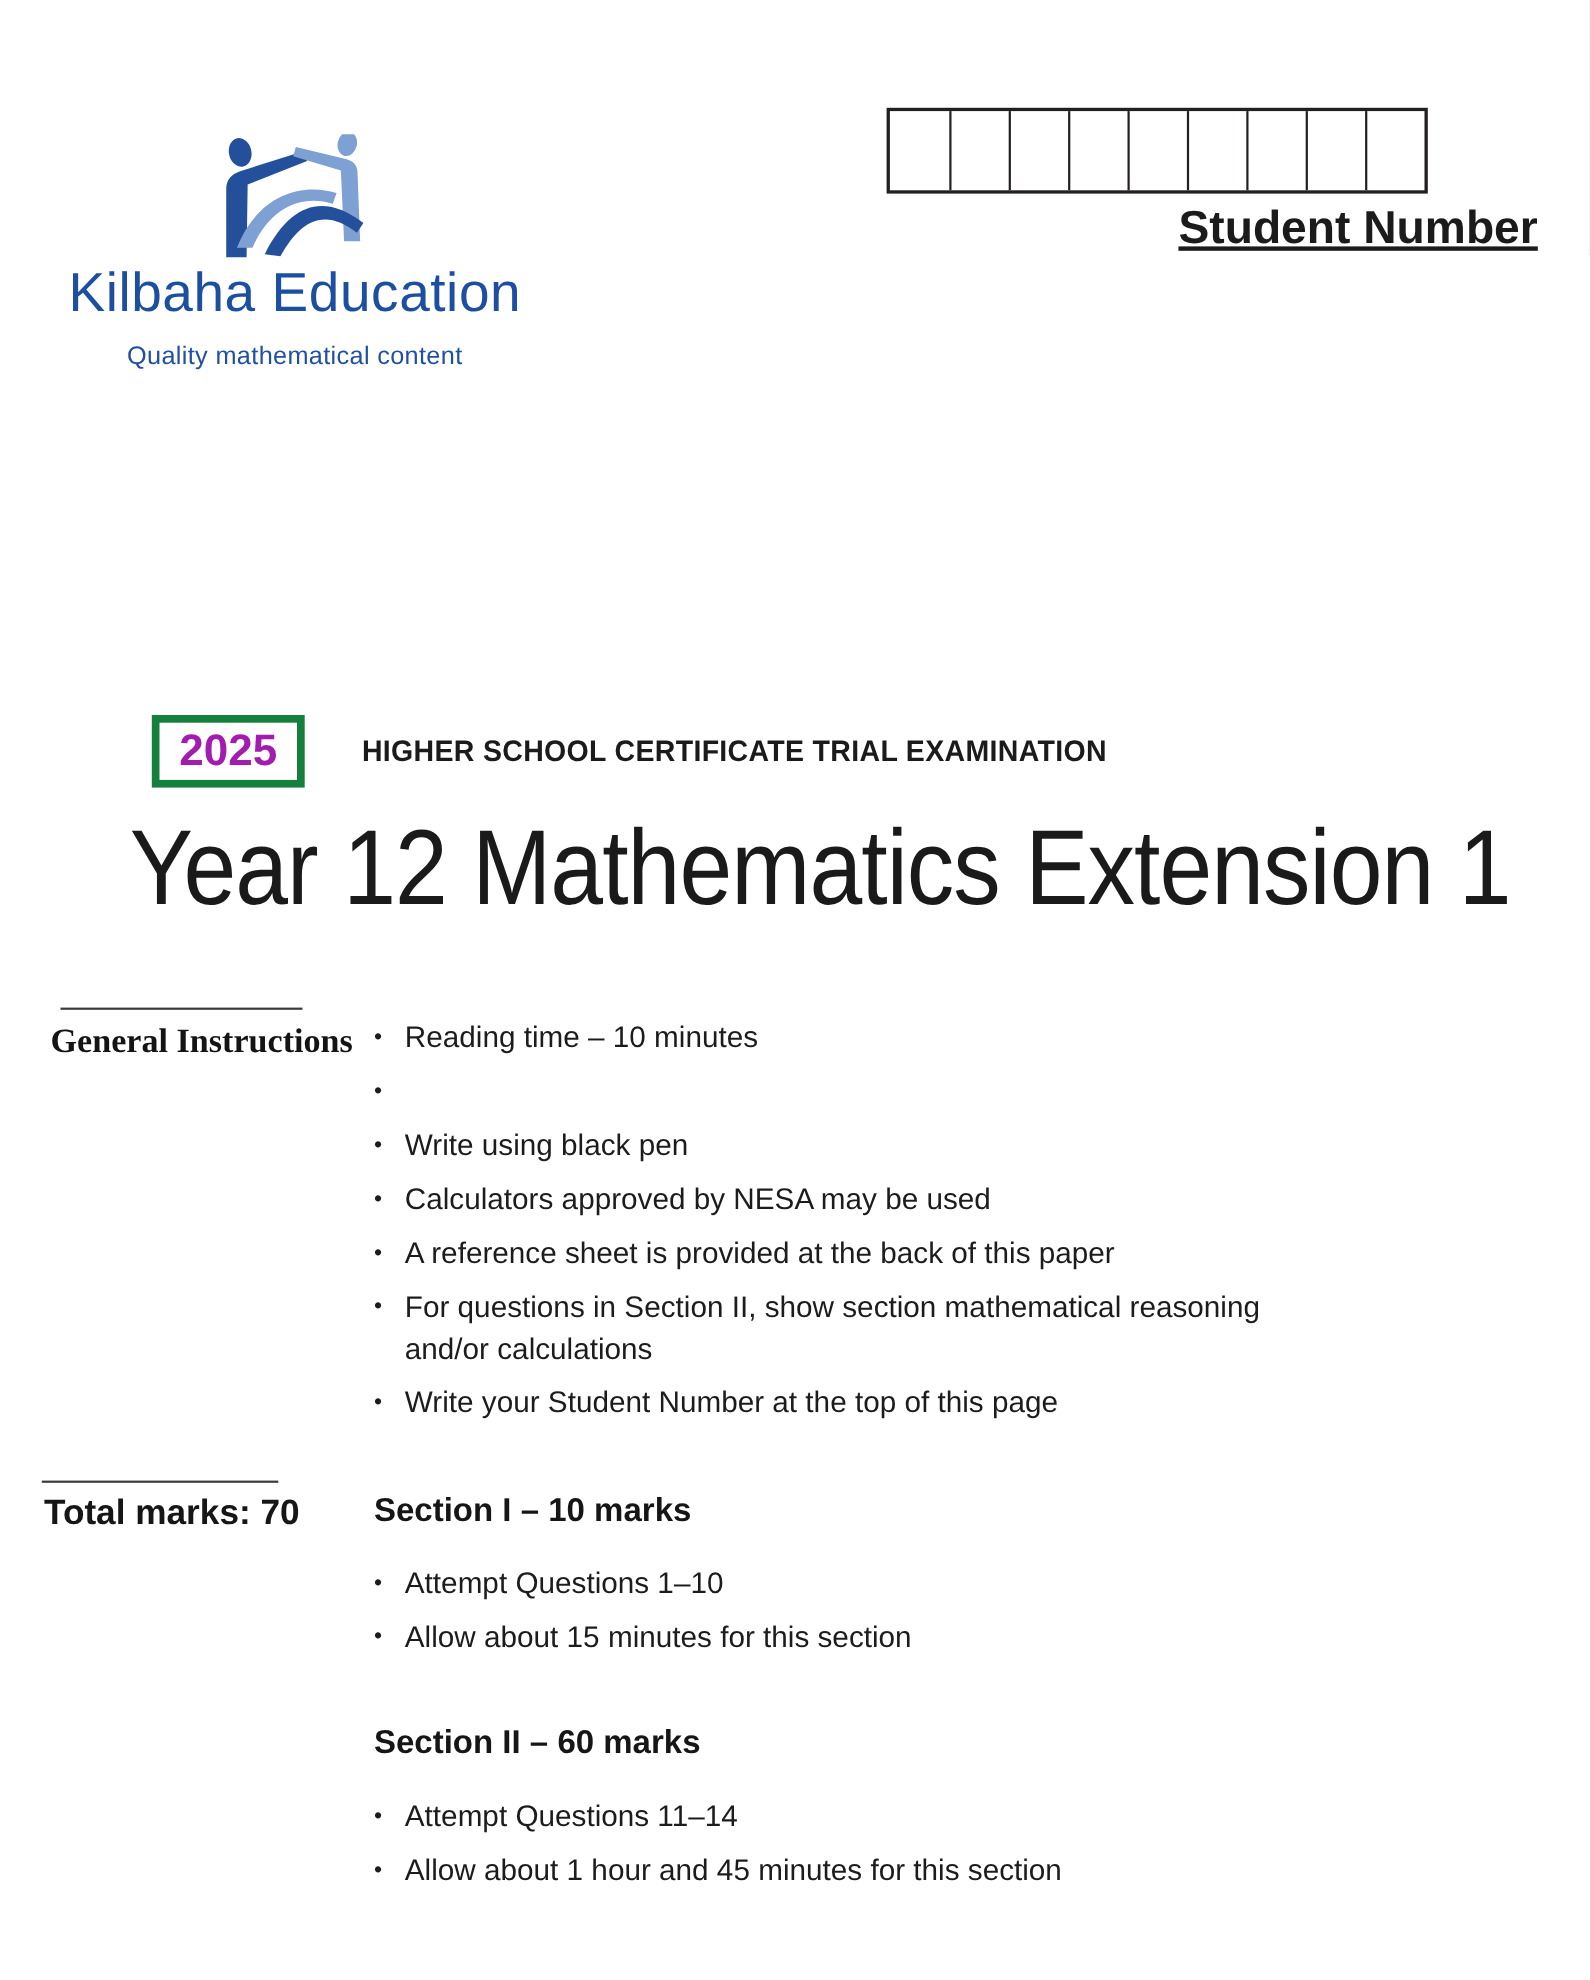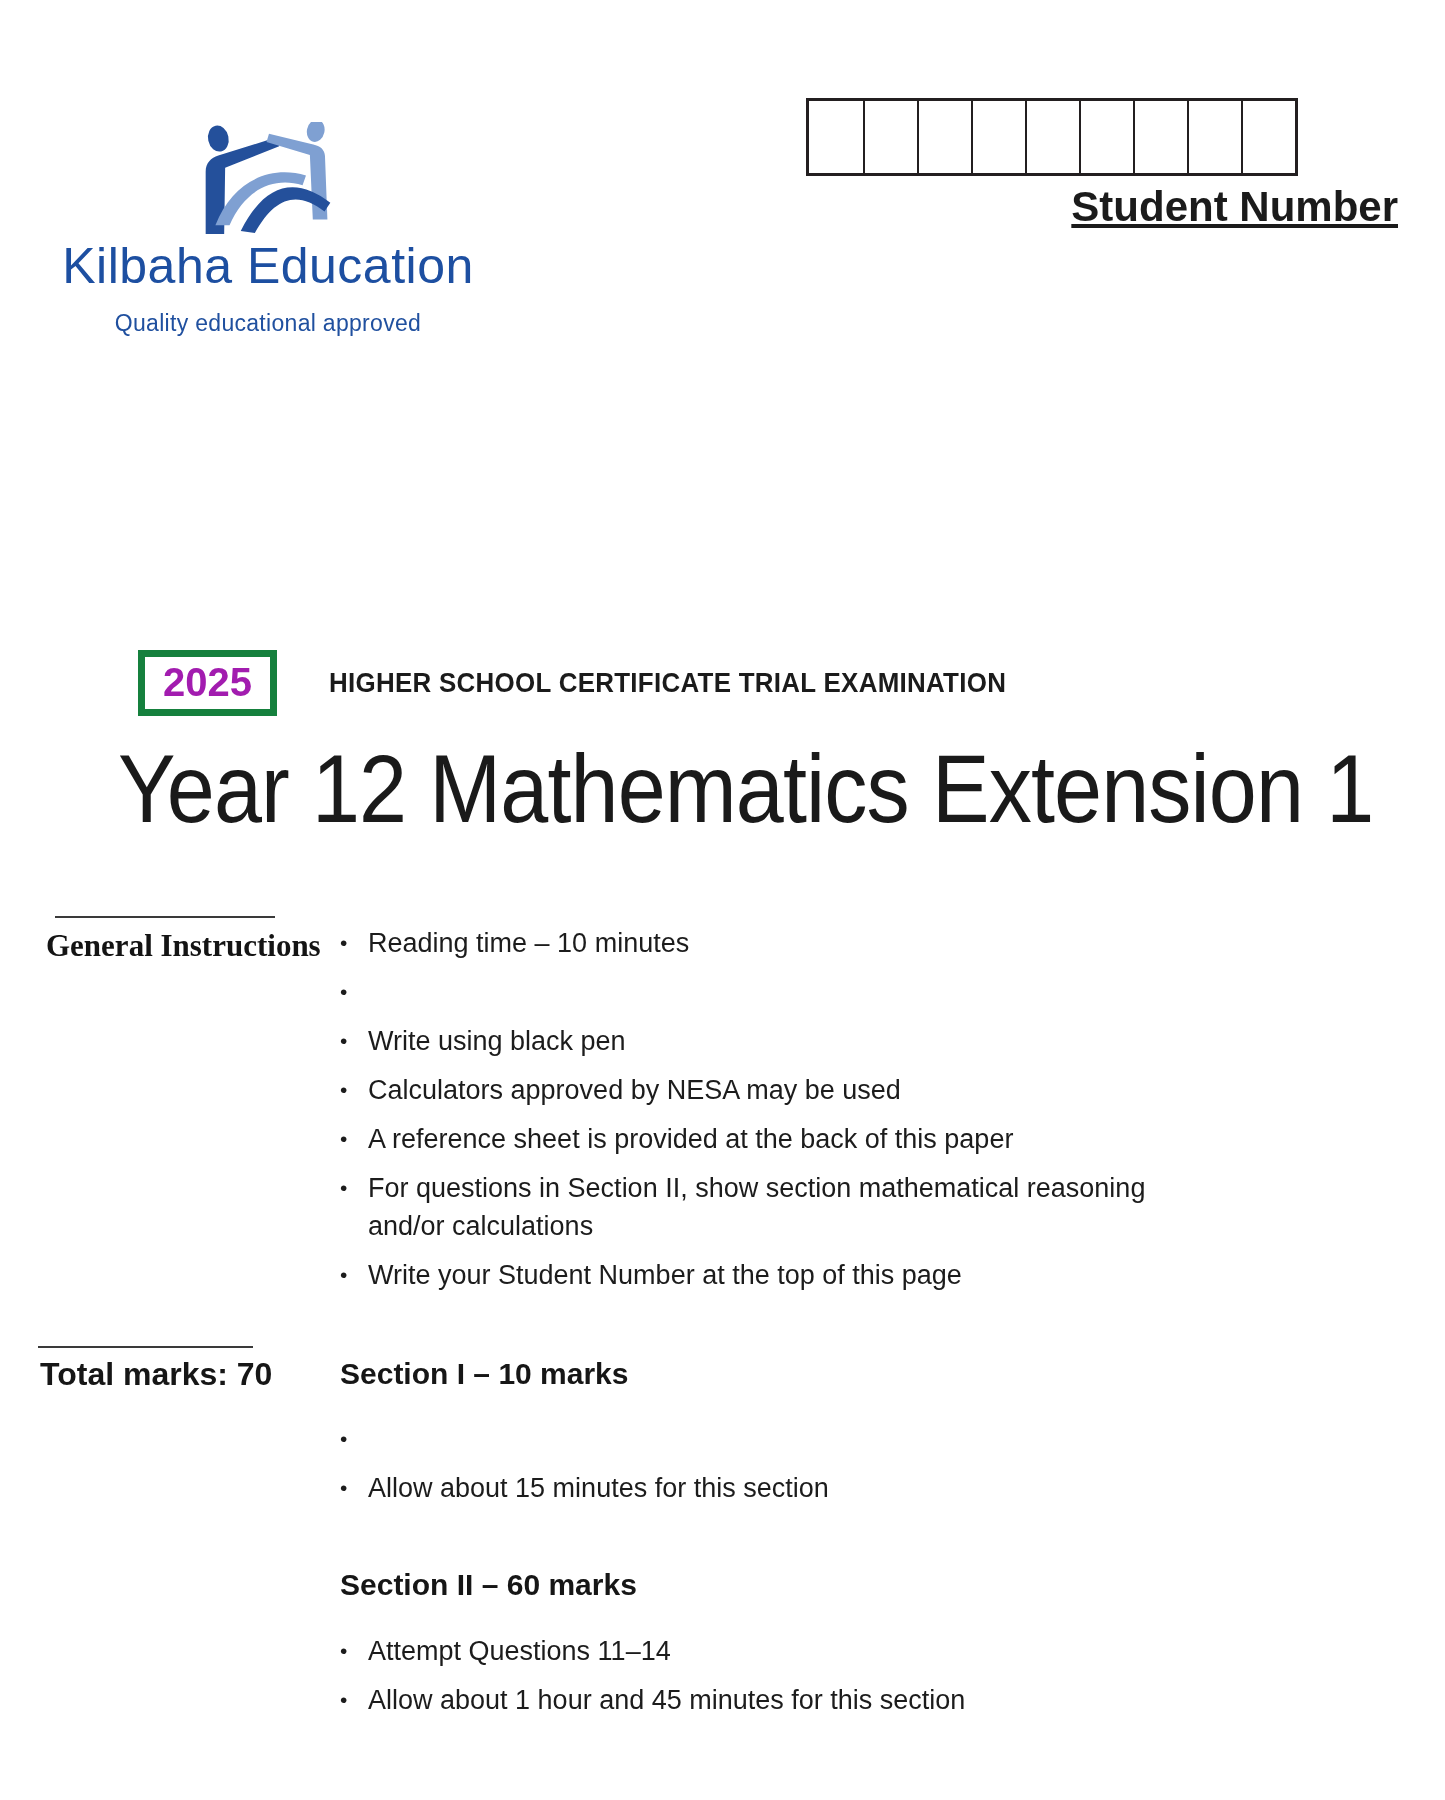--- a/index.html
+++ b/index.html
@@ -157,21 +157,21 @@
       <path fill="#24509b" d="M21,115 L21,51 C21,42 26.5,37 34,34.5 L93,16 L96.5,25 L41,47 L40,115 Z"></path>
 
       <ellipse cx="134" cy="9" rx="9" ry="11.5" fill="#7fa0d2" transform="rotate(12 134 9)"></ellipse>
       <path fill="#7fa0d2" d="M146,100 L143.5,35 C143.2,28 138.5,24.5 131.5,23 L86,12 L83.5,20.5 L128,34 L131,100 Z"></path>
 
       <path fill="#7fa0d2" d="M31,106 C49,60 88,44 124,55 L120.5,65 C90,55.5 61,70 45.5,106 Z"></path>
 
       <path fill="#24509b" d="M57,112 C82,62 114,56 149,83 L143,92 C115,70 92,77 71.5,114 Z"></path>
     </svg>
     <div class="logo-name">Kilbaha Education</div>
-    <div class="logo-tagline">Quality educational approved</div>
+    <div class="logo-tagline">Quality mathematical content</div>
   </div>
 
   <div class="abs sn-strip">
       <div class="snb-cell"></div>
       <div class="snb-cell"></div>
       <div class="snb-cell"></div>
       <div class="snb-cell"></div>
       <div class="snb-cell"></div>
       <div class="snb-cell"></div>
       <div class="snb-cell"></div>
@@ -220,20 +220,21 @@
       </li>
   </ul>
 
   <div class="abs rule tm-rule"></div>
   <div class="abs tm-heading">Total marks: 70</div>
 
   <div class="abs sec-heading s1-heading">Section I – 10 marks</div>
   <ul class="abs bullet-list s1-list" style="list-style:none;margin:0;padding:0;">
     <li class="b-item">
         <span class="b-dot">•</span>
+        <span class="b-text">Attempt Questions 1–10</span>
       </li>
     <li class="b-item">
         <span class="b-dot">•</span>
         <span class="b-text">Allow about 15 minutes for this section</span>
       </li>
   </ul>
 
   <div class="abs sec-heading s2-heading">Section II – 60 marks</div>
   <ul class="abs bullet-list s2-list" style="list-style:none;margin:0;padding:0;">
     <li class="b-item">

